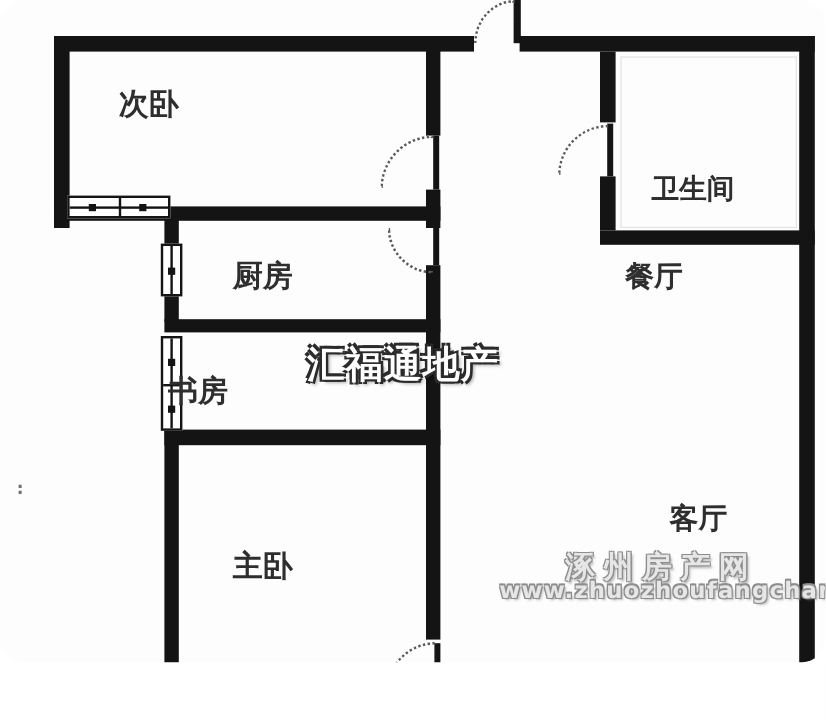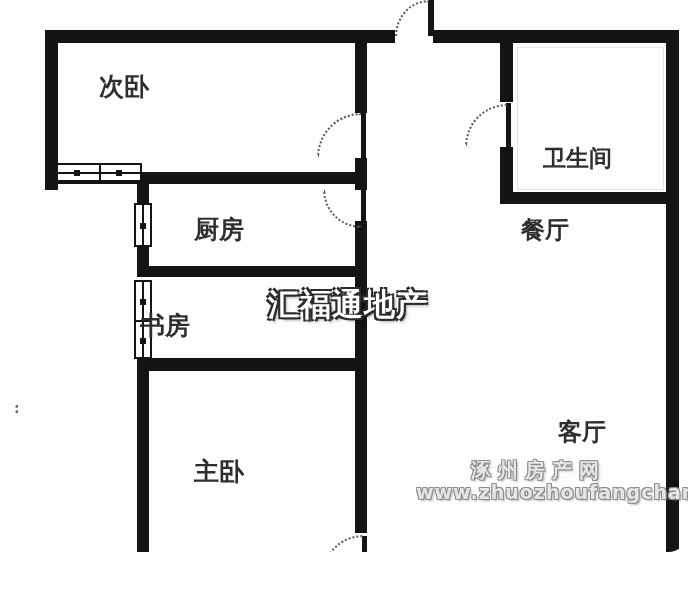--- a/index.html
+++ b/index.html
@@ -112,19 +112,19 @@
   <div class="arc arc-tl" style="left:322px;top:535px;width:41px;height:41px"></div>
 
   <div class="label" style="left:99px;top:74px">次卧</div>
   <div class="label" style="left:194px;top:217px">厨房</div>
   <div class="label" style="left:140px;top:313px">书房</div>
   <div class="label" style="left:194px;top:459px">主卧</div>
   <div class="label" style="left:543px;top:147px;font-size:23px">卫生间</div>
   <div class="label" style="left:521px;top:218px;font-size:24px">餐厅</div>
   <div class="label" style="left:558px;top:420px;font-size:24px">客厅</div>
 
-  <div class="wm-white" style="left:268px;top:289px;font-size:31px;letter-spacing:1px">汇福通地产</div>
-  <div class="wm-gray" style="left:471px;top:460px;font-size:20px;letter-spacing:7px">涿州房产网</div>
+  <div class="wm-white" style="left:256px;top:289px;font-size:31px;letter-spacing:1px">汇福通地产</div>
+  <div class="wm-gray" style="left:471px;top:460px;font-size:25px;letter-spacing:7px">涿州房产网</div>
   <div class="wm-gray" style="left:416px;top:483px;font-size:19px;letter-spacing:1px">www.zhuozhoufangchan.com</div>
 
   <div class="stray" style="left:14px;top:401px">:</div>
 
 </div>
 
 </body></html>

